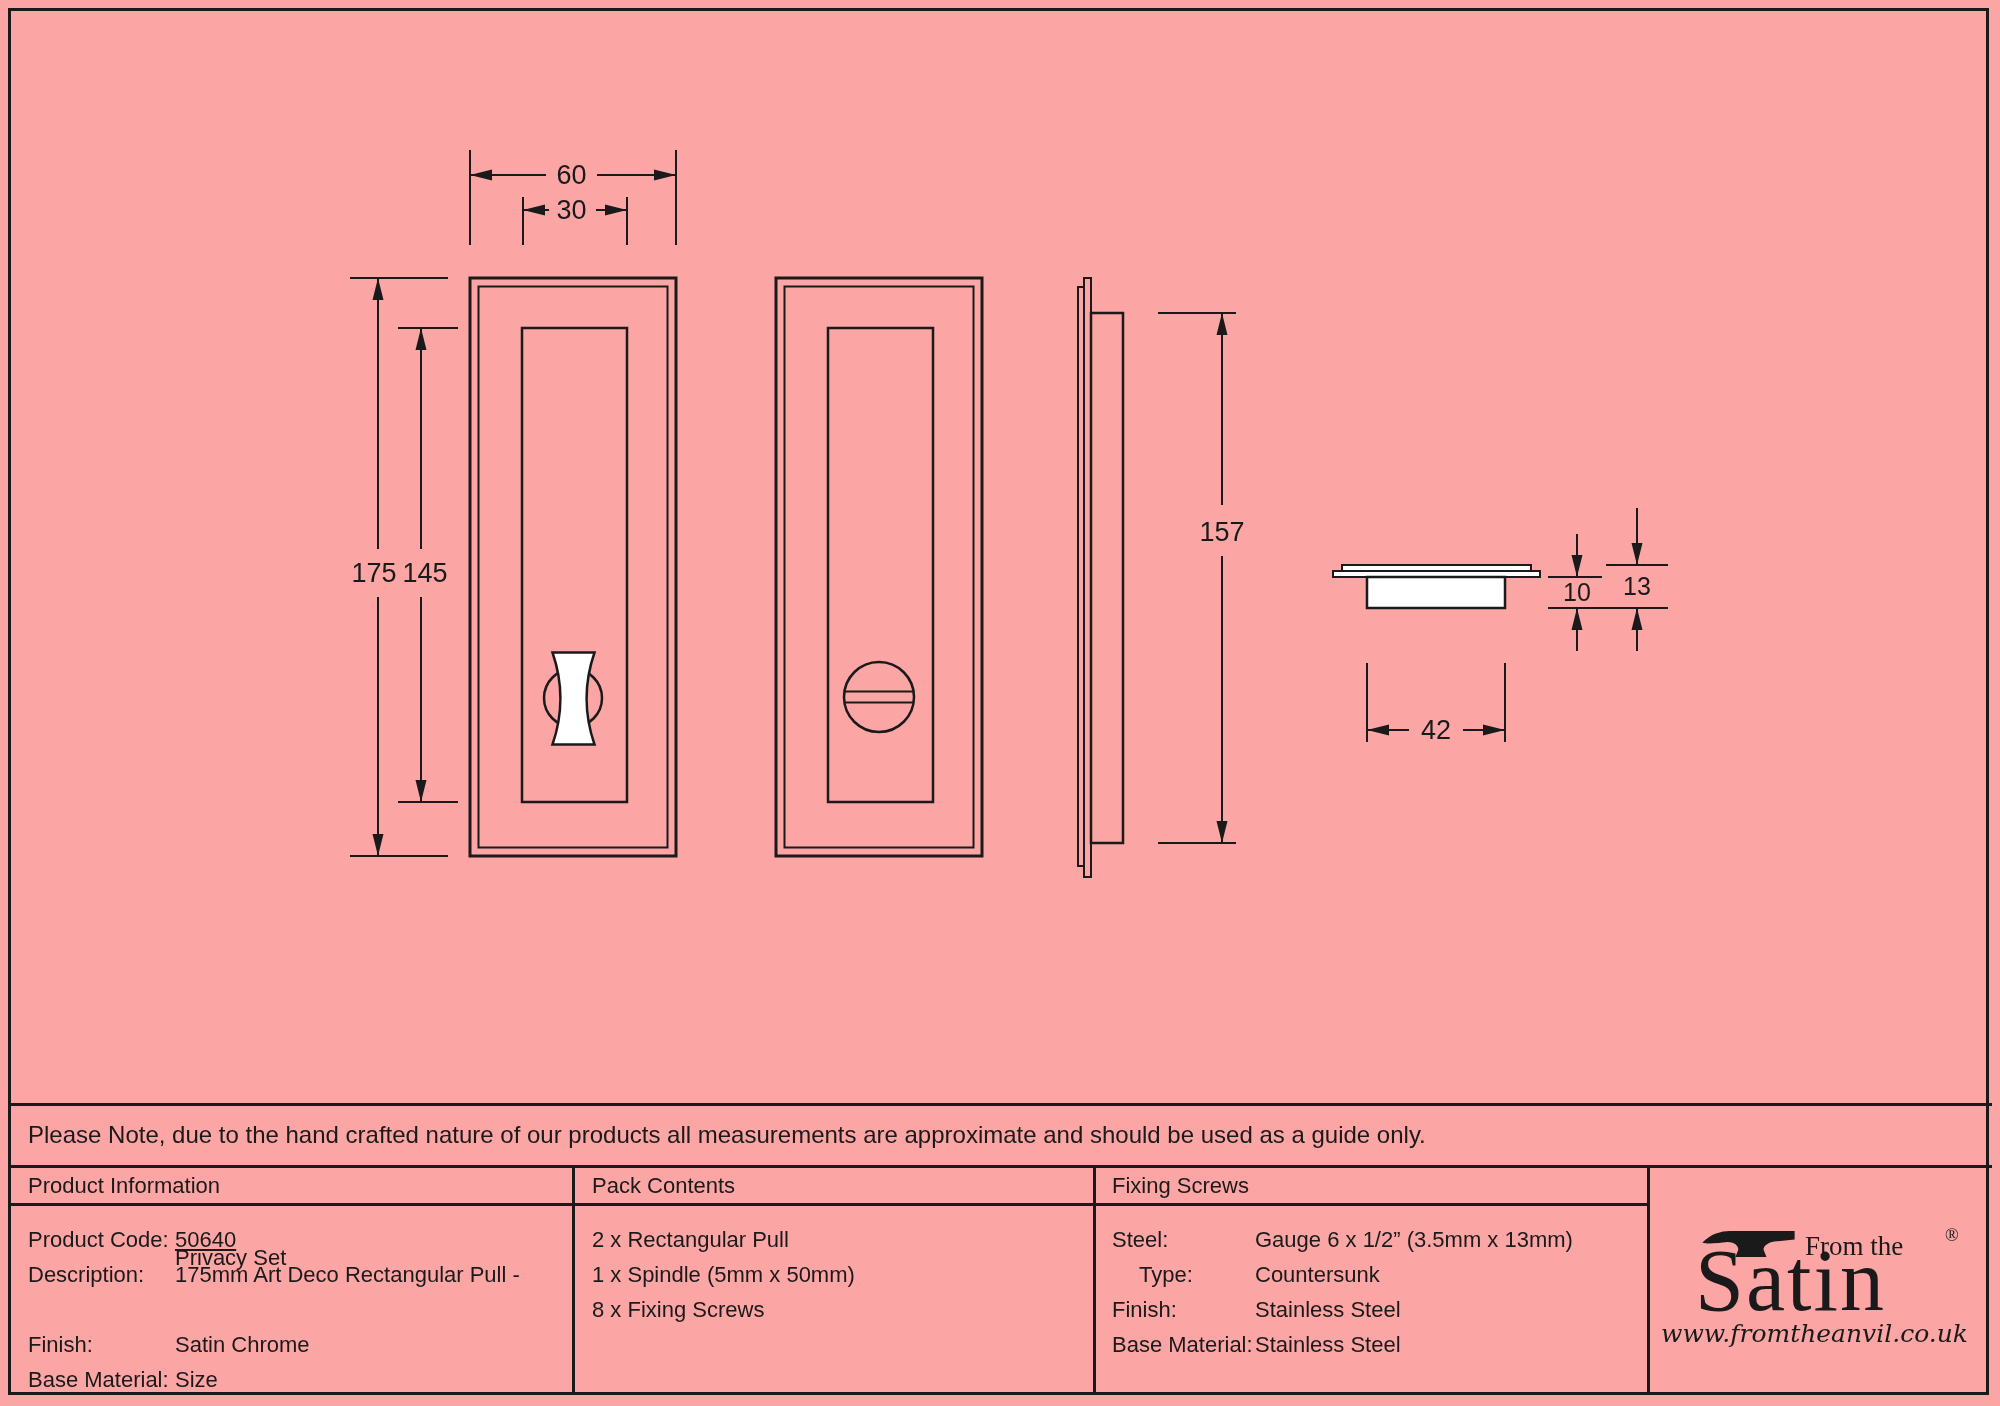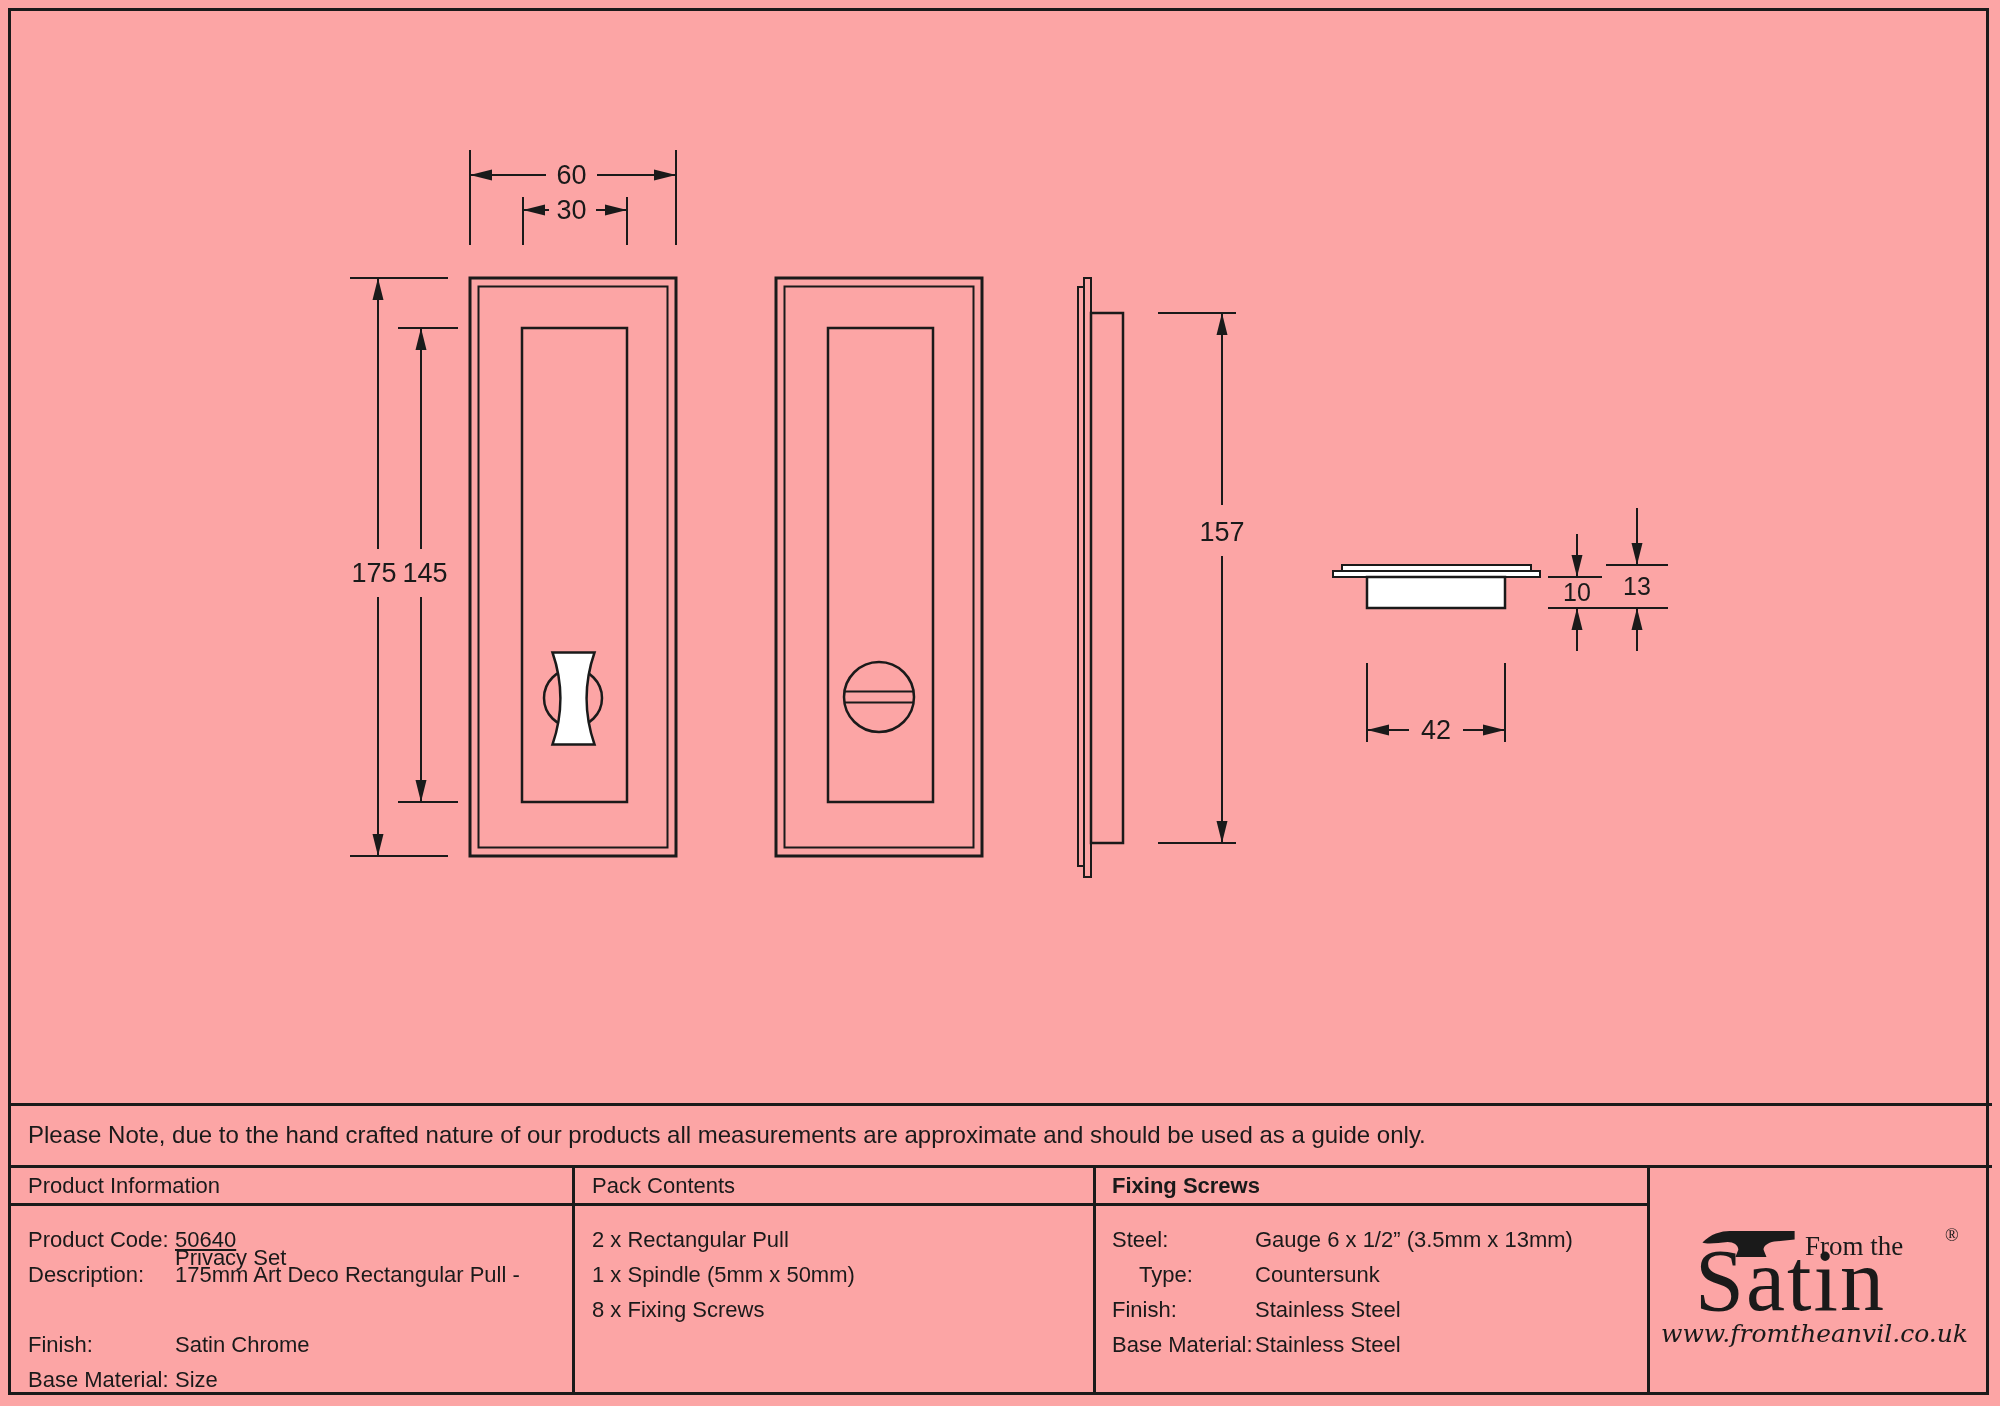--- a/index.html
+++ b/index.html
@@ -150,21 +150,21 @@
   <div class="line" style="left:8px;top:1165px;width:1984px;height:3px;"></div>
   <div class="line" style="left:8px;top:1203px;width:1639px;height:3px;"></div>
   <div class="line" style="left:572px;top:1165px;width:3px;height:230px;"></div>
   <div class="line" style="left:1093px;top:1165px;width:3px;height:230px;"></div>
   <div class="line" style="left:1647px;top:1165px;width:3px;height:230px;"></div>
 
   <div class="note-text">Please Note, due to the hand crafted nature of our products all measurements are approximate and should be used as a guide only.</div>
 
   <div class="hdr" style="left:28px;">Product Information</div>
   <div class="hdr" style="left:592px;">Pack Contents</div>
-  <div class="hdr" style="left:1112px;font-weight:bold;">Fixing Screws</div>
+  <div class="hdr" style="left:1112px;">Fixing Screws</div>
 
   <div>
     <div class="cell-label" style="left:28px;top:1222px;">Product Code:</div>
     <div class="cell-value" style="left:175px;top:1222px;text-decoration:underline;">50640</div>
     <div class="cell-label" style="left:28px;top:1257px;">Description:</div>
     <div class="cell-value" style="left:175px;top:1257px;">175mm Art Deco Rectangular Pull -</div>
     <div class="cell-value" style="left:175px;top:1240px;">Privacy Set</div>
     <div class="cell-label" style="left:28px;top:1327px;">Finish:</div>
     <div class="cell-value" style="left:175px;top:1327px;">Satin Chrome</div>
     <div class="cell-label" style="left:28px;top:1362px;">Base Material:</div>

